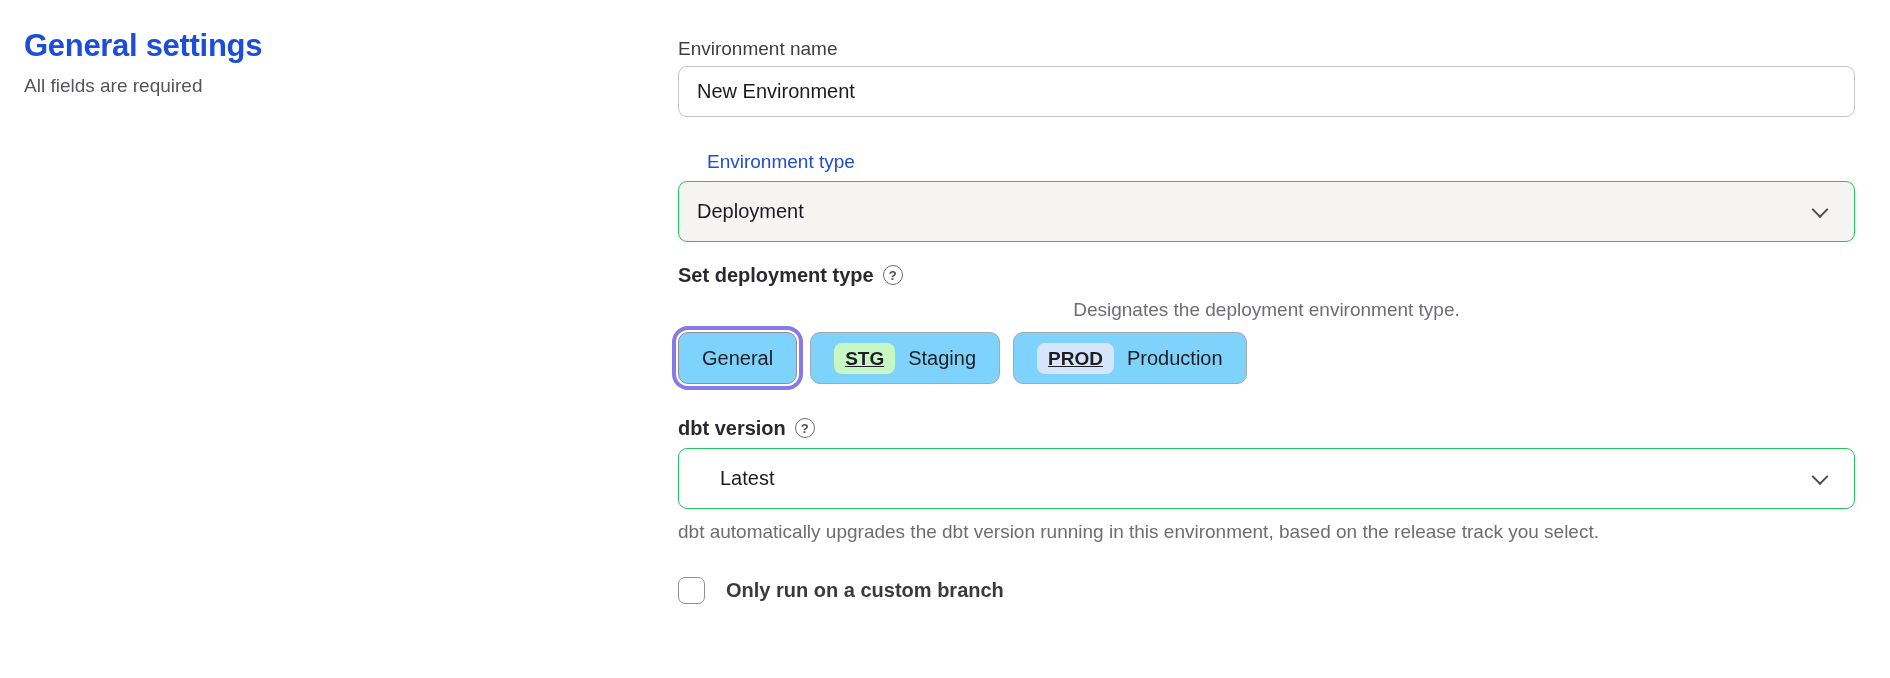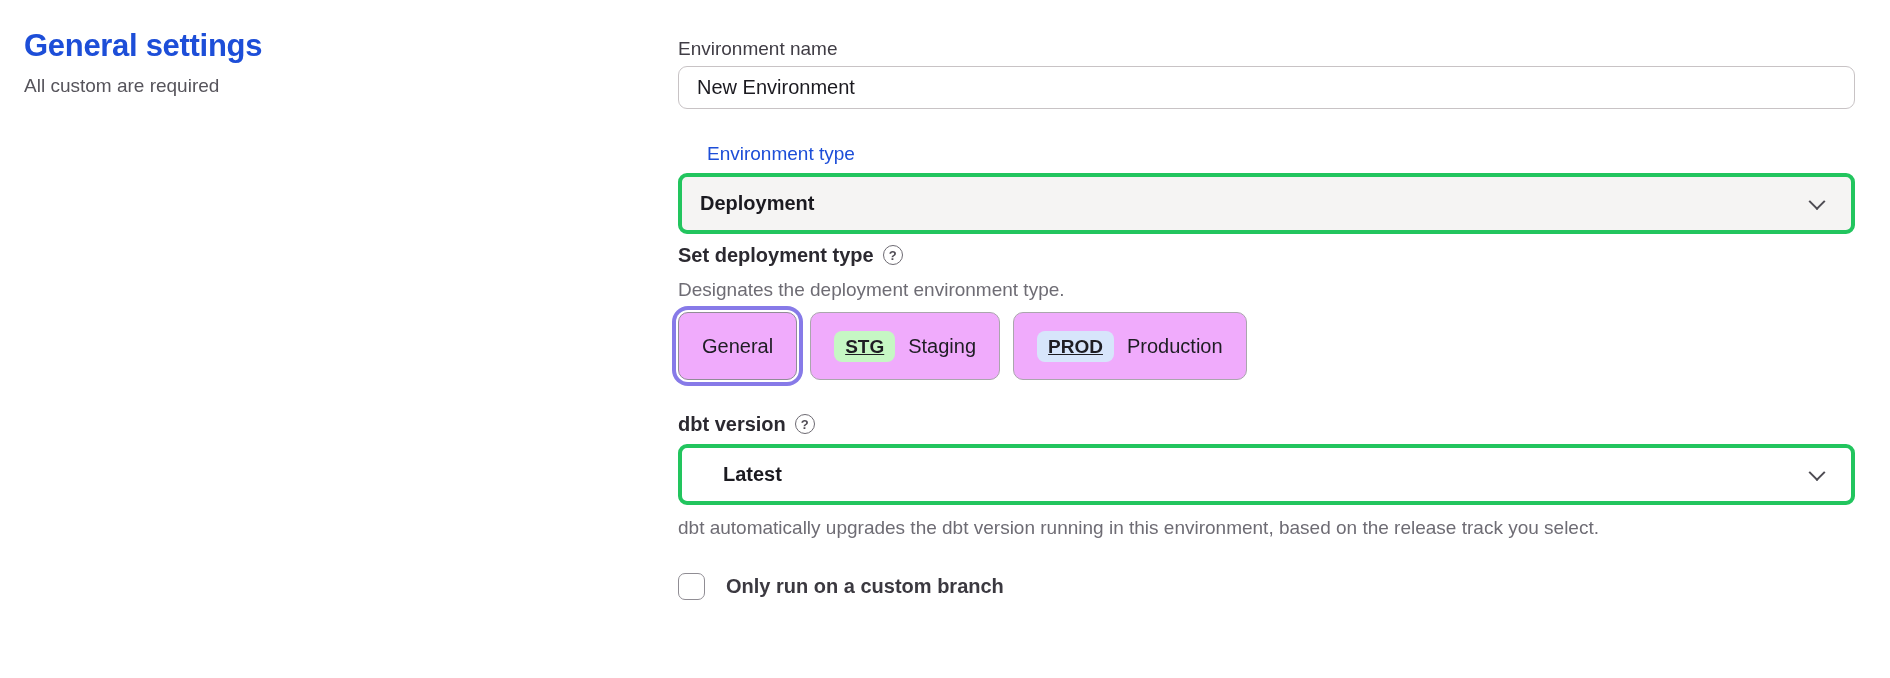--- a/index.html
+++ b/index.html
@@ -12,67 +12,67 @@
   .head-col { position:absolute; left:24px; top:28px; width:500px; }
   .page-title { font-size:31px; font-weight:700; color:#1d4ed8; letter-spacing:-0.3px; }
   .page-subtitle { margin-top:11px; font-size:19px; color:#56545b; }
 
   
   .form-col { position:absolute; left:678px; top:4px; width:1177px; }
 
   .field-label { margin-top:34px; font-size:19px; line-height:22px; color:#403d45; font-weight:500; }
   .field-label.disabled { color:#1d4ed8;margin-left:29px; }
 
-  .text-input { margin-top:6px; height:43px; width:100%; border:1px solid #c8c3c5; border-radius:9px;
+  .text-input { margin-top:6px; height:51px; width:100%; border:1px solid #c8c3c5; border-radius:9px;
     background:#fff; font-size:20px; font-weight:500; color:#1b1a20; padding:0 18px;
     font-family:inherit; outline:none; display:block; }
 
   .select-box { margin-top:8px; position:relative; height:61px; width:100%;
-    border:4px solid #22c55e; border-radius:9px; background:#fff;
-    display:flex; align-items:center; padding:0 18px; font-size:20px; font-weight:700; color:#1b1a20; cursor:pointer; }
+    border:1px solid #22c55e; border-radius:9px; background:#fff;
+    display:flex; align-items:center; padding:0 18px; font-size:20px; font-weight:400; color:#1b1a20; cursor:pointer; }
   .select-box.disabled { background:#f5f4f3; }
   .select-box .chevron { position:absolute; right:28px; top:50%; width:12px; height:12px;
     border-right:2px solid #4d4b52; border-bottom:2px solid #4d4b52;
     transform:translateY(-70%) rotate(45deg); }
 
   .helper-text { margin-top:12px; font-size:19px; line-height:24px; color:#6e6c74; }
-  .helper-text.tight { margin-top:10px; }
+  .helper-text.tight { margin-top:10px;text-align:center; }
 
-  .section-heading { margin-top:8px; height:26px; display:flex; align-items:center;
+  .section-heading { margin-top:20px; height:26px; display:flex; align-items:center;
     font-size:20px; font-weight:600; color:#2b2930; }
   .section-heading.version { margin-top:31px; }
 
   .help-icon { display:inline-flex; align-items:center; justify-content:center;
     width:20px; height:20px; margin-left:9px; border:1.4px solid #6d6a72; border-radius:50%;
     font-size:13px; font-weight:600; color:#504d55; cursor:pointer; }
 
   .btn-row { margin-top:10px; display:flex; align-items:center; gap:13px; }
-  .dep-btn { height:68px; display:inline-flex; align-items:center; gap:13px; padding:0 23px;
-    background:#f0abfc; border:1px solid #aaa6ad; border-radius:10px;
+  .dep-btn { height:52px; display:inline-flex; align-items:center; gap:13px; padding:0 23px;
+    background:#7dd3fc; border:1px solid #aaa6ad; border-radius:10px;
     font-size:20px; font-weight:500; color:#1e1d23; cursor:pointer; font-family:inherit; }
   .dep-btn.selected { border-color:#918c97;
     box-shadow:0 0 0 2px #ffffff, 0 0 0 6px #877ae8; }
   .badge { display:inline-block; border-radius:8px; padding:6px 11px;
     font-size:19px; font-weight:600; color:#1e1d23; line-height:1;text-decoration:underline; }
   .badge.stg  { background:#c6f7c4; }
   .badge.prod { background:#d7e5fb; }
 
   .check-row { margin-top:33px; display:flex; align-items:center; }
   .checkbox { width:27px; height:27px; border:1.6px solid #908d94; border-radius:7px;
     background:#fff; cursor:pointer; flex:none; }
   .check-label { margin-left:21px; font-size:20px; font-weight:600; color:#3b3940; cursor:pointer; }
 </style>
 </head>
 <body>
 
 <div class="page">
 
   <div class="head-col">
     <div class="page-title">General settings</div>
-    <div class="page-subtitle">All custom are required</div>
+    <div class="page-subtitle">All fields are required</div>
   </div>
 
   <div class="form-col">
 
     <div class="field-label">Environment name</div>
     <input class="text-input" type="text" value="New Environment" style="">
 
     <div class="field-label disabled">Environment type</div>
     <div class="select-box disabled">
       <span>Deployment</span>

